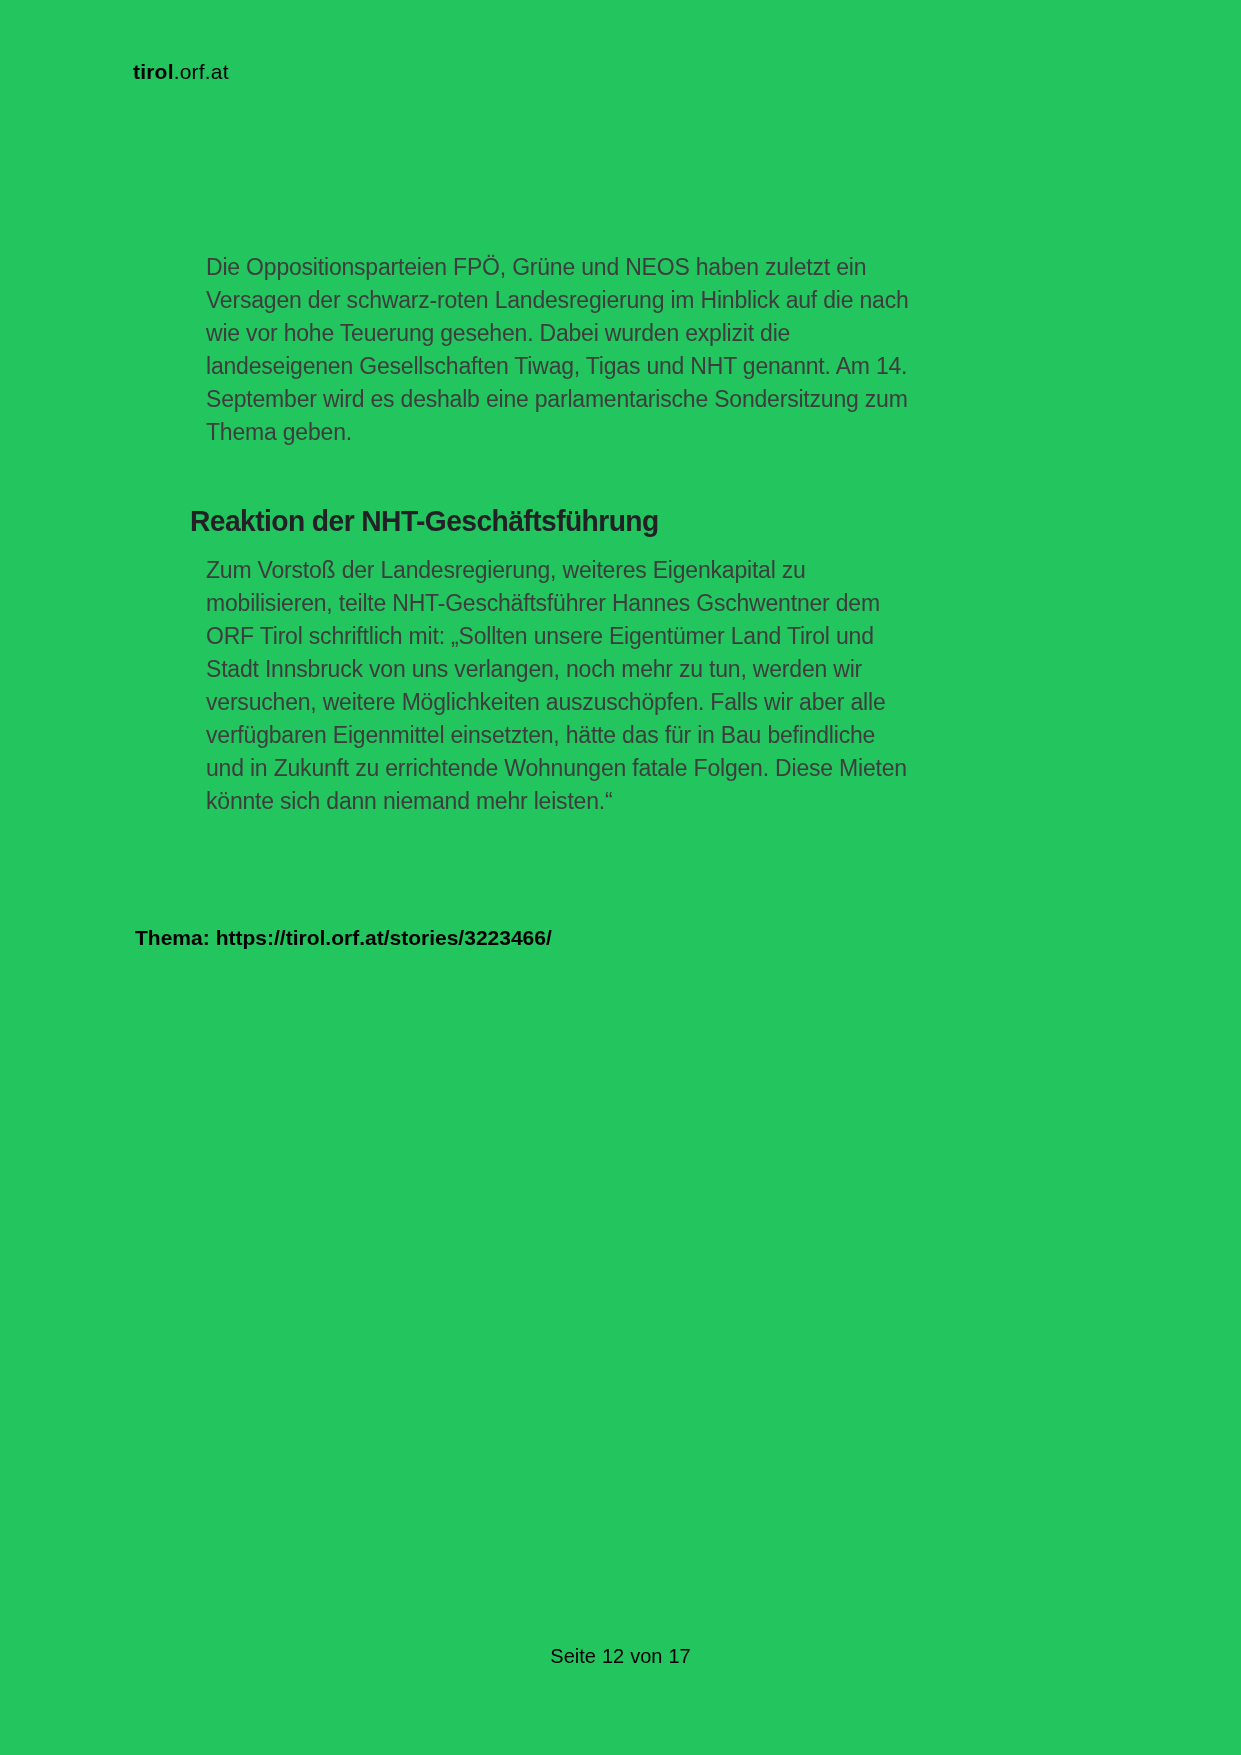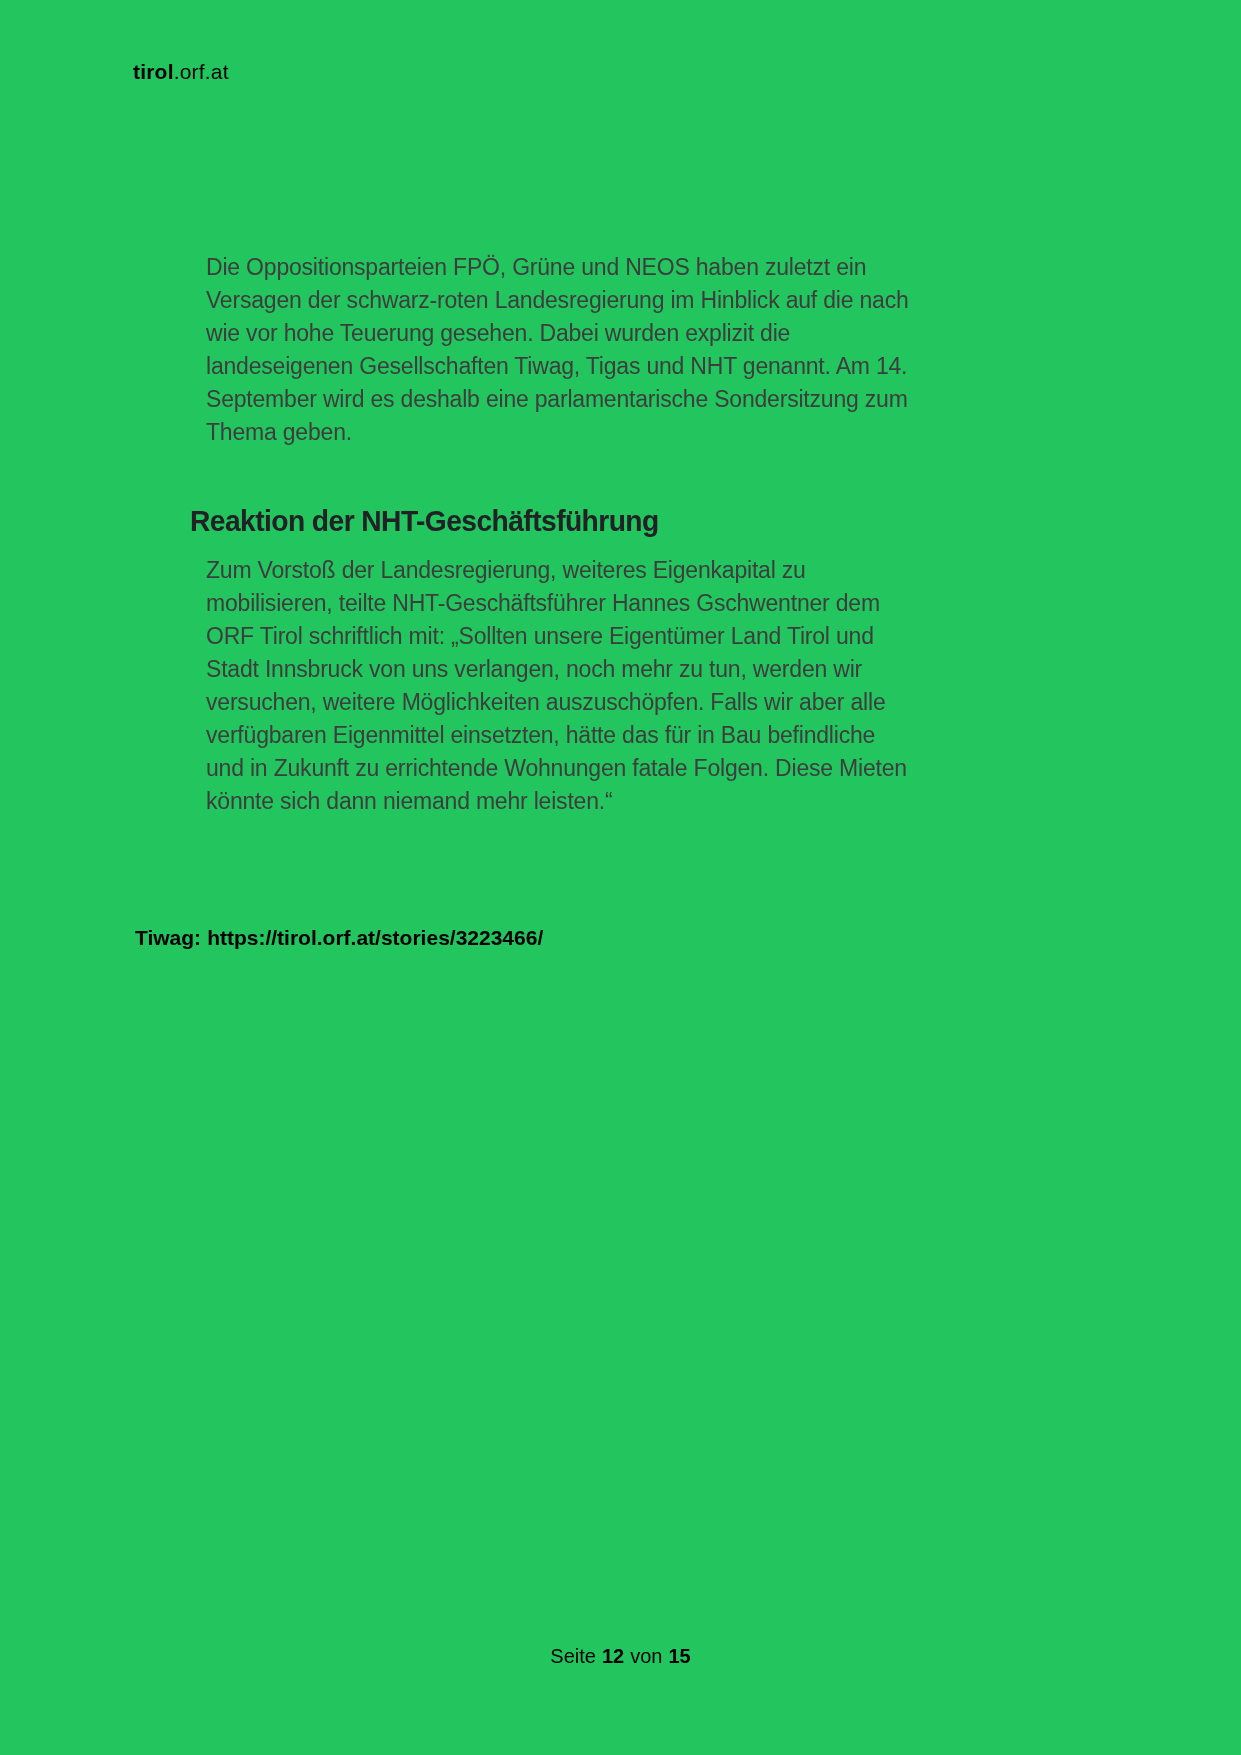--- a/index.html
+++ b/index.html
@@ -67,21 +67,21 @@
   
   .page-footer {
     position: absolute;
     left: 0;
     top: 1645px;
     width: 100%;
     text-align: center;
     font-size: 20px;
     color: #000000;
   }
-  .page-footer .num { font-weight: 700; }
+  .page-footer .num { font-weight: 400; }
   .page-footer span { margin: 4px 3px; }
 </style>
 </head>
 <body>
 
 <div class="page">
 
   <div class="brand">
     <span class="bold">tirol</span><span>.orf.at</span>
   </div>
@@ -98,20 +98,20 @@
 mobilisieren, teilte NHT-Geschäftsführer Hannes Gschwentner dem
 ORF Tirol schriftlich mit: „Sollten unsere Eigentümer Land Tirol und
 Stadt Innsbruck von uns verlangen, noch mehr zu tun, werden wir
 versuchen, weitere Möglichkeiten auszuschöpfen. Falls wir aber alle
 verfügbaren Eigenmittel einsetzten, hätte das für in Bau befindliche
 und in Zukunft zu errichtende Wohnungen fatale Folgen. Diese Mieten
 könnte sich dann niemand mehr leisten.“</p>
   </div>
 
   <div class="link-line">
-    <span>Tiwag:</span><span class="url">https://tirol.orf.at/stories/3223466/</span>
+    <span>Thema:</span><span class="url">https://tirol.orf.at/stories/3223466/</span>
   </div>
 
   <div class="page-footer">
-    <span>Seite</span><span class="num">12</span><span>von</span><span class="num">15</span>
+    <span>Seite</span><span class="num">12</span><span>von</span><span class="num">17</span>
   </div>
 
 </div>
 
 </body></html>

